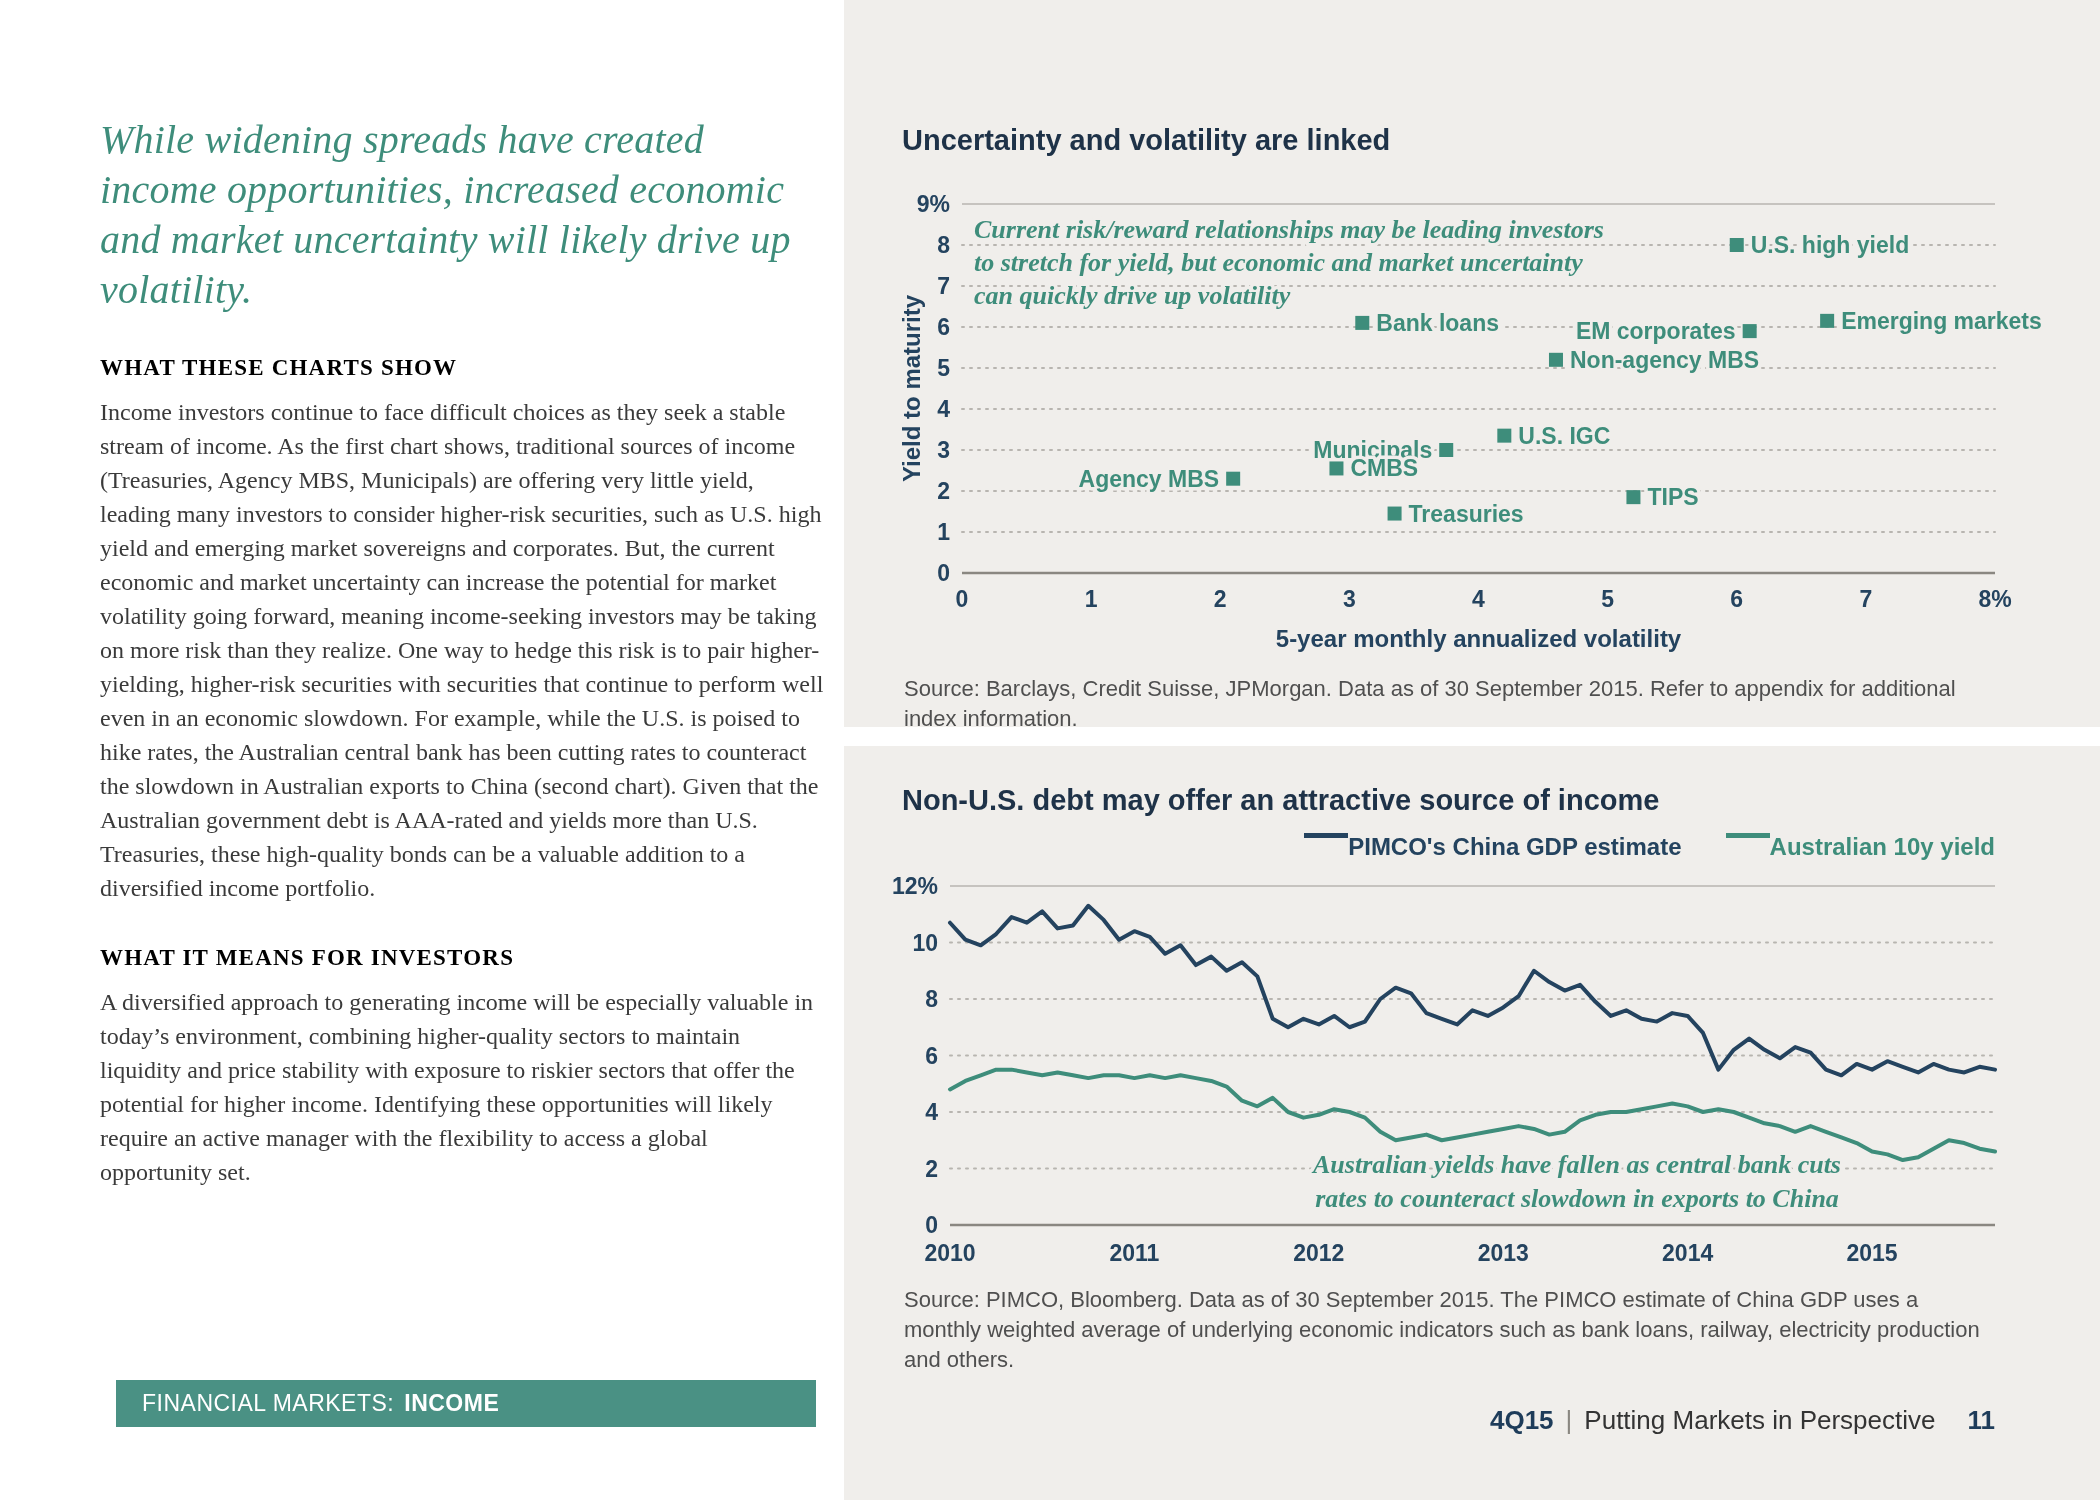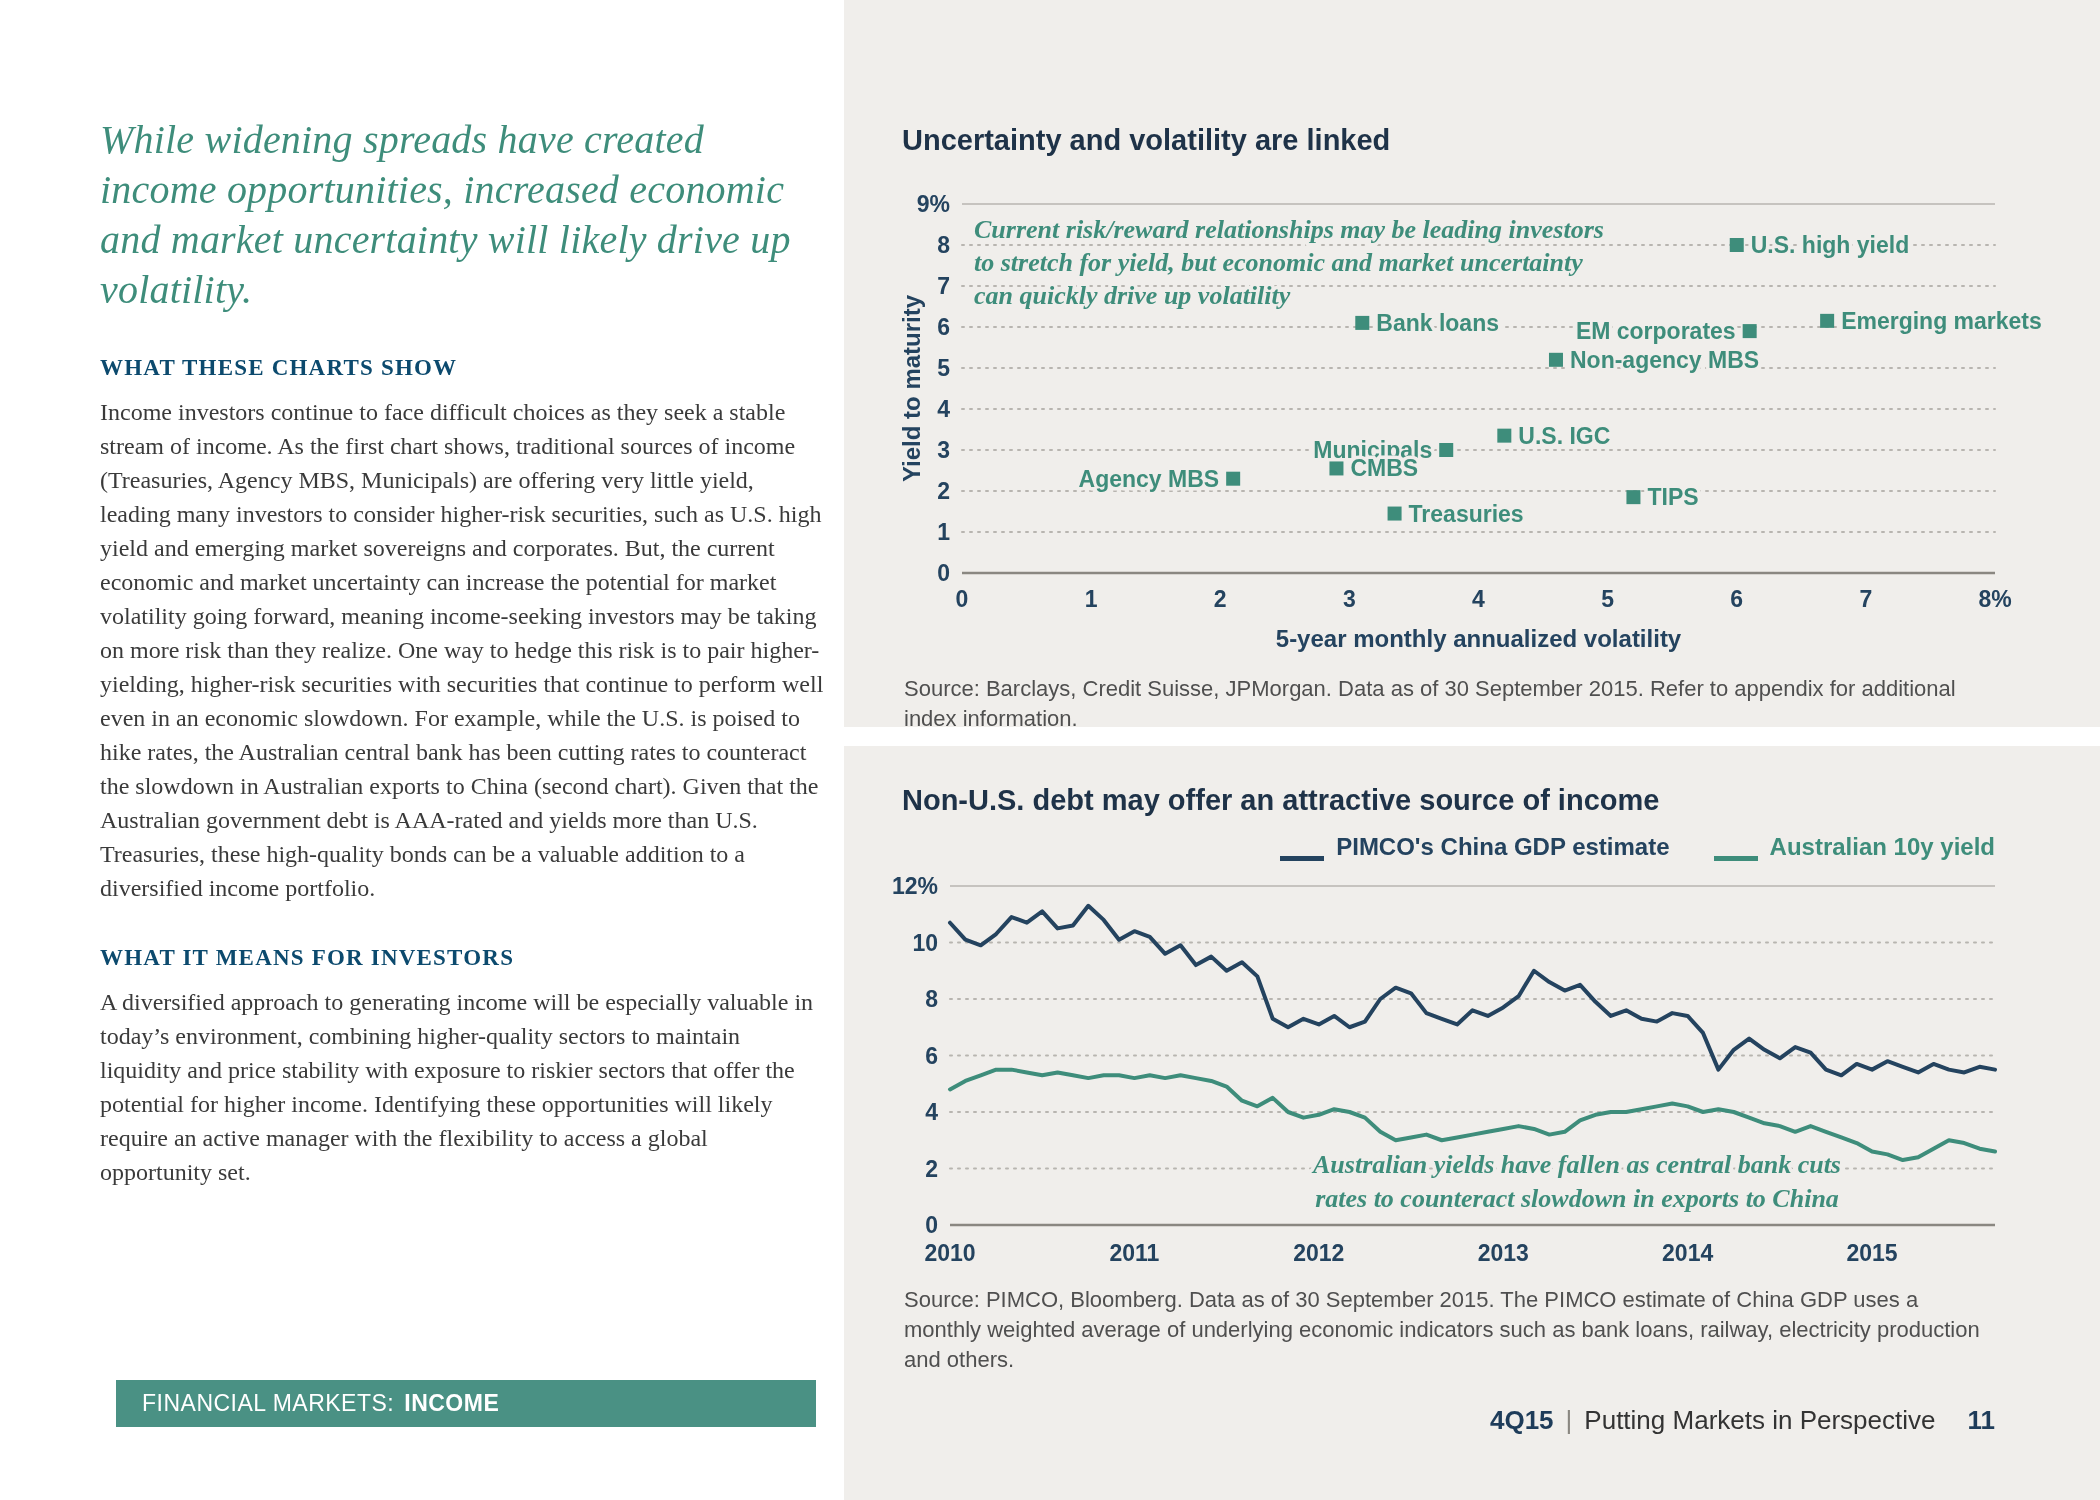--- a/index.html
+++ b/index.html
@@ -2,40 +2,40 @@
 <html><head>
 <meta charset="utf-8">
 <style>
   html,body { margin:0; padding:0; background:#ffffff; }
   body { width:2100px; height:1500px; position:relative; font-family:"Liberation Sans",sans-serif; }
   .page { position:absolute; inset:0; width:2100px; height:1500px; overflow:hidden; background:#ffffff; }
 
   
   .left-col { position:absolute; left:100px; top:0; width:725px; height:1088px; }
   .headline { margin:115px 0 0 0; font:italic 400 40px/50px "Liberation Serif",serif; color:#3e8d7b; letter-spacing:0.2px; }
-  .kicker { margin:38px 0 0 0; font:700 23px/30px "Liberation Serif",serif; color:#0c4a6e; letter-spacing:1.2px; }
+  .kicker { margin:38px 0 0 0; font:700 23px/30px "Liberation Serif",serif; color:#000000; letter-spacing:1.2px; }
   .body-text { margin:12px 0 0 0; font:400 24px/34px "Liberation Serif",serif; color:#3a3a3a; }
   .banner { position:absolute; top:1380px; left:16px; width:700px; height:47px; background:#4a9184;
             display:flex; align-items:center; gap:10px; padding-left:26px; box-sizing:border-box;
             color:#ffffff; font:400 23px "Liberation Sans",sans-serif; letter-spacing:0.5px; }
   .banner .topic { font-weight:700;text-align:right; }
 
   
   .right-col { position:absolute; left:844px; top:0; width:1256px; height:1500px; display:flex; flex-direction:column; }
   .panel { background:#f0eeeb; box-sizing:border-box; }
   .panel-top { height:727px; padding:122px 58px 0 58px; }
   .panel-bottom { flex:1; margin-top:19px; padding:36px 58px 16px 58px; position:relative; }
   .chart-title { margin:0; font:700 29px/36px "Liberation Sans",sans-serif; color:#1e3248; }
   .chart-svg { display:block; overflow:visible; margin-top:22px; }
   #line-svg { margin-top:0; }
   .source { margin:14px 0 0 2px; width:1090px; font:400 22px/30px "Liberation Sans",sans-serif; color:#4f4f4f; }
 
   .legend { display:flex; justify-content:flex-end; align-items:center; gap:44px; height:30px;
             margin:14px 47px 4px 0; font:700 24px "Liberation Sans",sans-serif; }
-  .legend-item { display:flex; align-items:flex-end; gap:12px; }
+  .legend-item { display:flex; align-items:flex-start; }
   .swatch { width:44px; height:5px; display:inline-block; }
 
   .footer { position:absolute; right:105px; bottom:64px; display:flex; align-items:flex-end; gap:12px;
             font:400 26px "Liberation Sans",sans-serif; color:#333333; }
   .footer .issue { font-weight:700; color:#1e3c5a; }
   .footer .sep { color:#8a8781; }
   .footer .pagenum { font-weight:700; color:#1e3c5a; margin-left:20px; }
 
   
   .tick { font:700 23px "Liberation Sans",sans-serif; fill:#24435f; }

